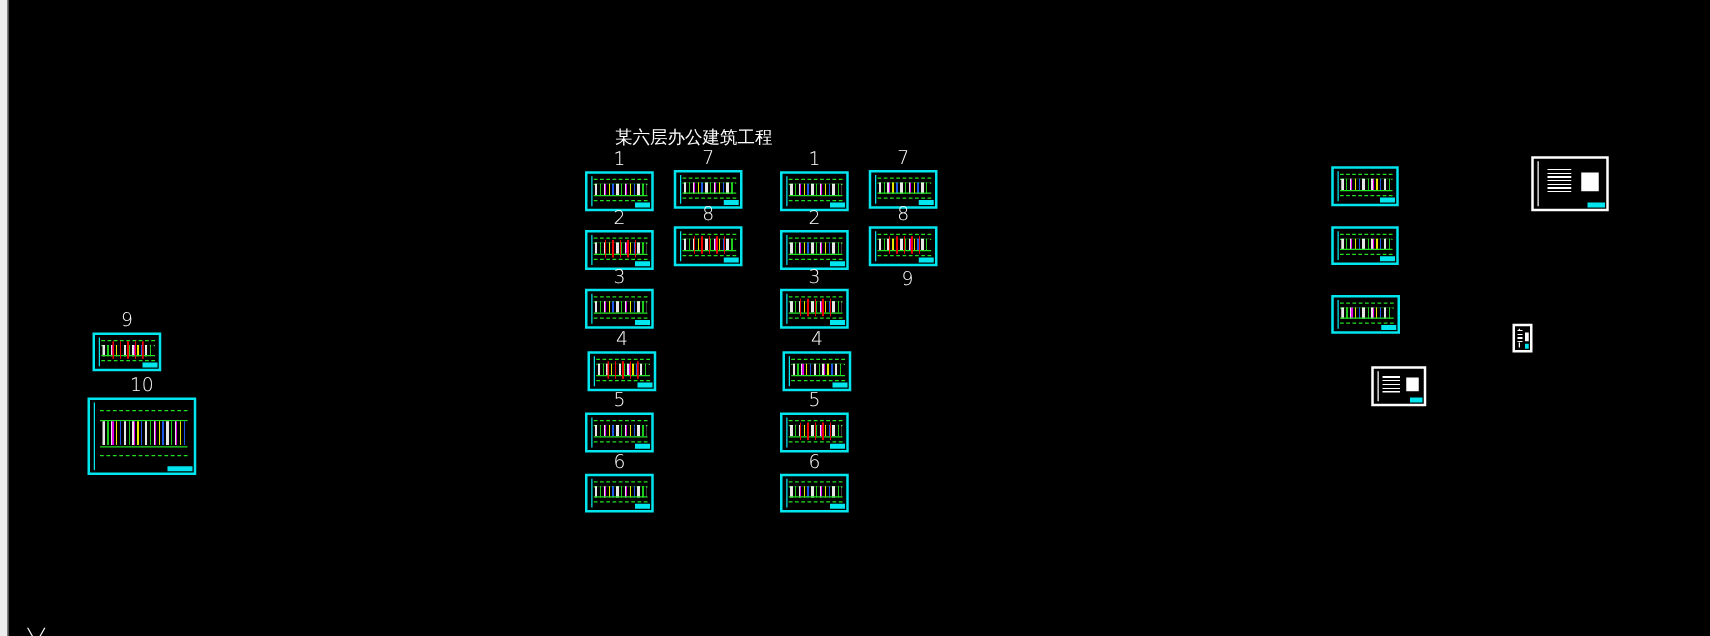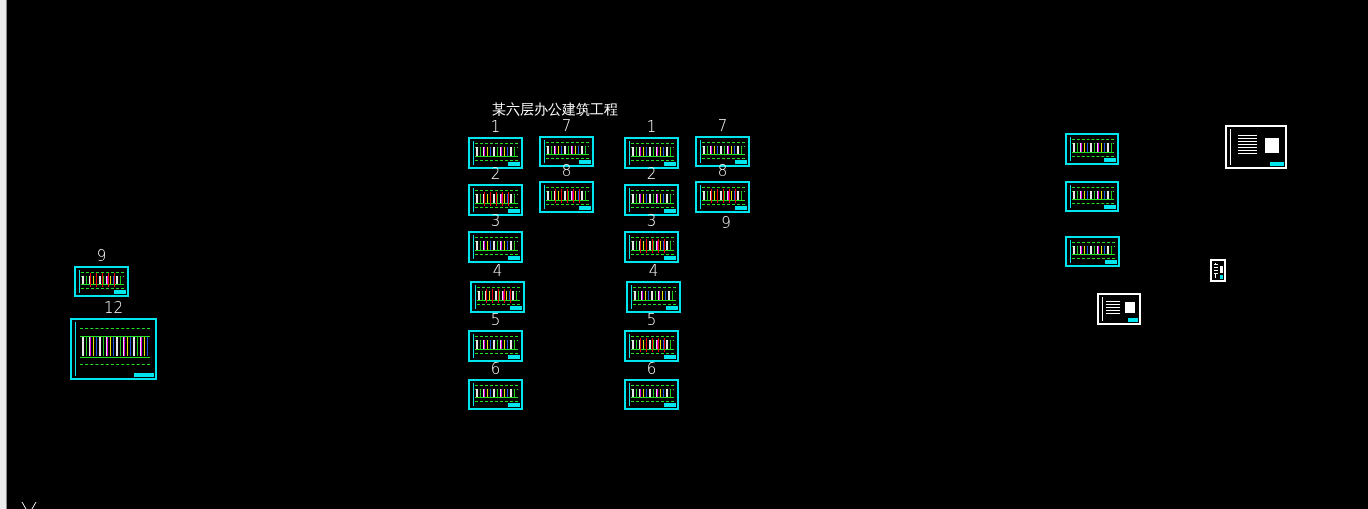--- a/index.html
+++ b/index.html
@@ -209,21 +209,21 @@
     <div class="label" style="left: 101.5px; top: 247px;">9</div>
     <div class="sheet" style="left: 70px; top: 318px; width: 87px; height: 62px;">
       <div class="inner"></div>
       <div class="plan">
         <div class="g1"></div>
         <div class="mid"></div>
         <div class="g2"></div>
       </div>
       <div class="tb"></div>
     </div>
-    <div class="label" style="left: 113.5px; top: 299px;">12</div>
+    <div class="label" style="left: 113.5px; top: 299px;">10</div>
     <div class="sheet" style="left: 1065px; top: 133px; width: 54px; height: 32px;">
       <div class="inner"></div>
       <div class="plan">
         <div class="g1"></div>
         <div class="mid"></div>
         <div class="g2"></div>
       </div>
       <div class="tb"></div>
     </div>
     <div class="sheet" style="left: 1065px; top: 181px; width: 54px; height: 31px;">

